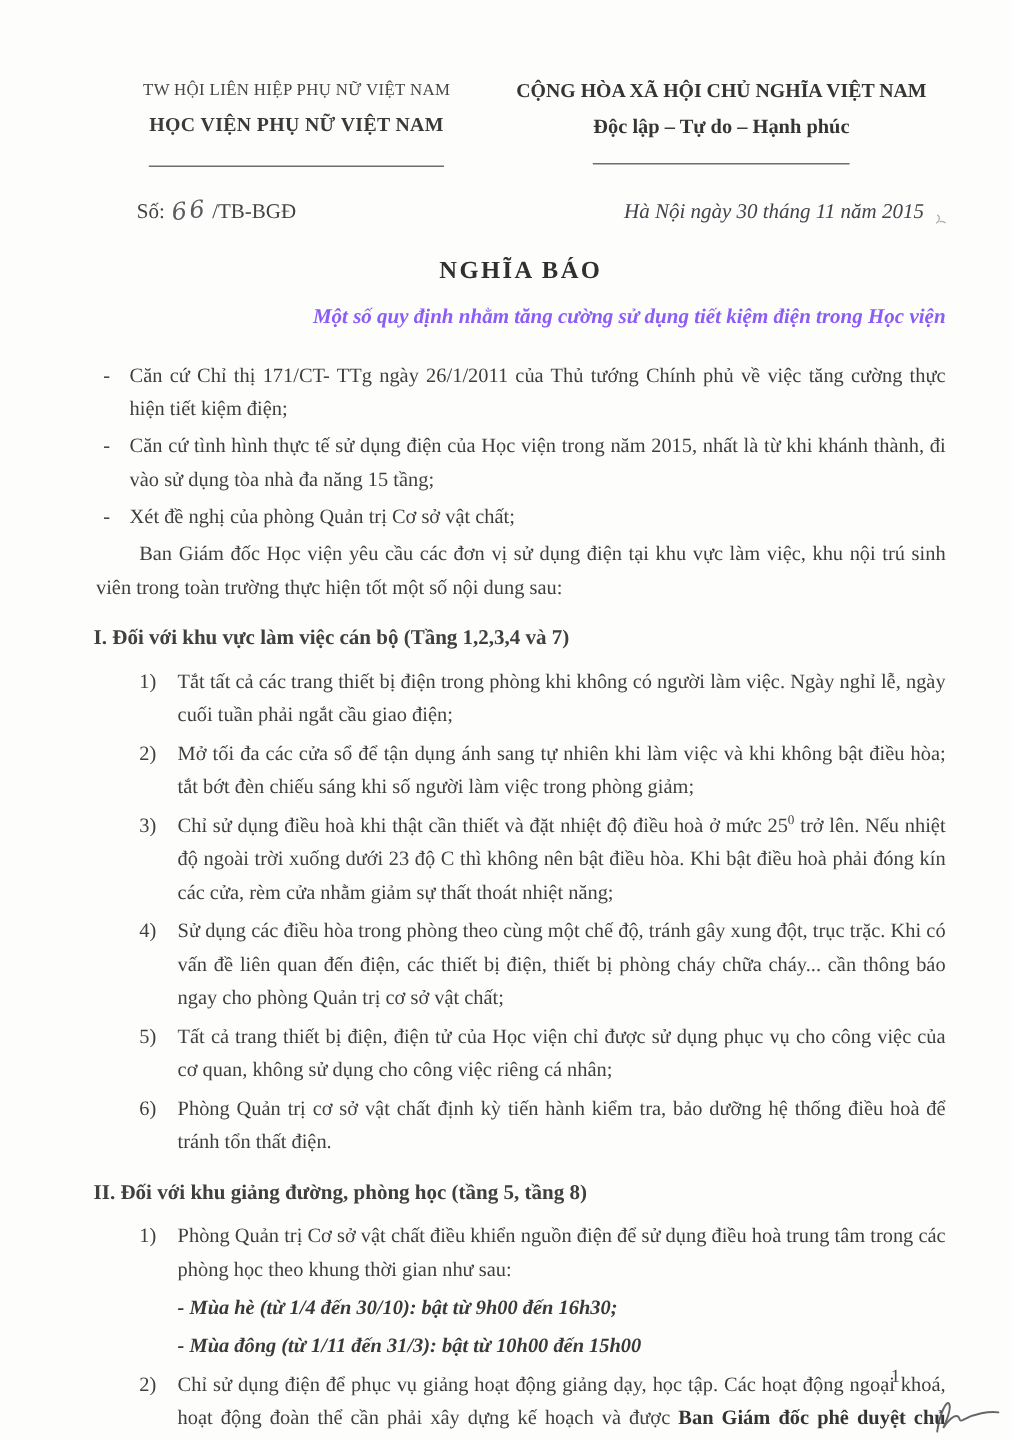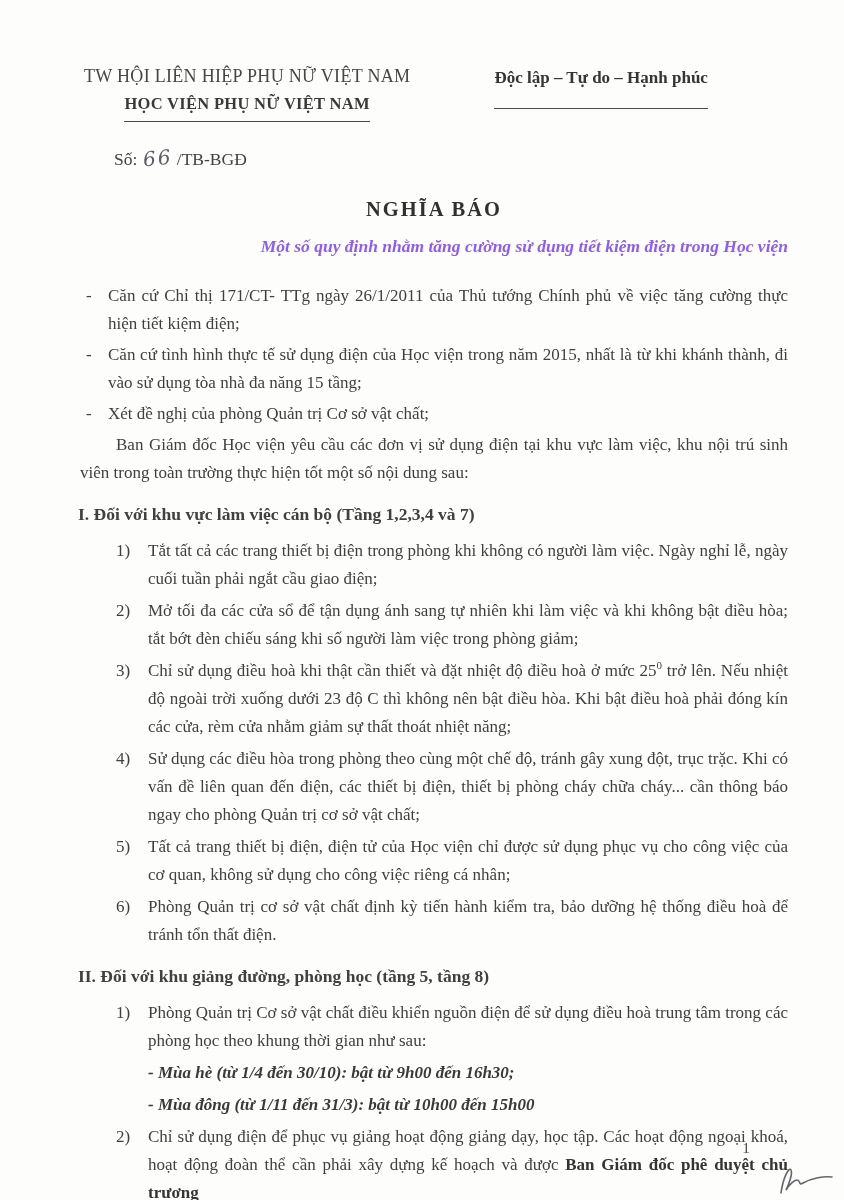--- a/index.html
+++ b/index.html
@@ -11,23 +11,23 @@
     padding:62px 56px 0 80px;
     font-family:"Liberation Serif","DejaVu Serif",serif;
     color:#3f3f3f;
     font-size:17px;line-height:28px;
     overflow:hidden;
   }
   
   .header{display:flex;justify-content:space-between;align-items:flex-start;}
   .hdr-left{width:340px;text-align:center;}
   .hdr-right{width:380px;text-align:center;}
-  .hdr-left .l1{font-size:18px;letter-spacing:.3px;white-space:nowrap;color:#464646;}
+  .hdr-left .l1{font-size:14px;letter-spacing:.3px;white-space:nowrap;color:#464646;}
   .hdr-left .l2{font-size:16.5px;font-weight:700;letter-spacing:.3px;color:#3a3a3a;}
-  .hdr-left .l2 span{display:inline-block;border-bottom:1.6px solid #4a4a4a;padding-bottom:3px;}
+  .hdr-left .l2 span{display:inline-block;border-bottom:1.6px solid #4a4a4a;padding-bottom:20px;}
   .hdr-right .l1{font-size:16.5px;font-weight:700;white-space:nowrap;color:#353535;}
   .hdr-right .l2{font-size:17px;font-weight:700;margin-top:2px;color:#353535;}
   .hdr-right .l2 span{display:inline-block;border-bottom:1.6px solid #4a4a4a;padding-bottom:16px;}
   
   .meta-row{display:flex;justify-content:space-between;margin-top:22px;align-items:baseline;}
   .doc-number{margin-left:34px;font-size:17.5px;color:#424242;}
   .hand-number{
     display:inline-block;
     font-family:"DejaVu Serif",serif;
     font-style:italic;font-size:20px;color:#5b5b60;
@@ -63,26 +63,32 @@
 <body>
 
 <div class="page">
 
   <div class="header">
     <div class="hdr-left">
       <div class="l1">TW HỘI LIÊN HIỆP PHỤ NỮ VIỆT NAM</div>
       <div class="l2"><span>HỌC VIỆN PHỤ NỮ VIỆT NAM</span></div>
     </div>
     <div class="hdr-right">
+      <div class="l1">CỘNG HÒA XÃ HỘI CHỦ NGHĨA VIỆT NAM</div>
       <div class="l2"><span>Độc lập – Tự do – Hạnh phúc</span></div>
     </div>
   </div>
 
   <div class="meta-row">
     <div class="doc-number"><span>Số:</span><span class="hand-number">66</span><span>/TB-BGĐ</span></div>
+    <div class="dateline"><span>Hà Nội ngày 30 tháng 11 năm 2015</span>
+      <svg class="pen-tick" width="12" height="12" viewBox="0 0 12 12">
+          <path d="M3,3 C6,5 5,9 2,10 M5,9 C7,8 9,9 10,10" stroke="#6a6a72" stroke-width="1" fill="none"></path>
+        </svg>
+    </div>
   </div>
 
   <div class="title">NGHĨA BÁO</div>
   <div class="subtitle">Một số quy định nhằm tăng cường sử dụng tiết kiệm điện trong Học viện</div>
 
   <div class="preamble">
     <div class="pre-row">
       <span class="marker">-</span>
       <span class="ptext">Căn cứ Chỉ thị 171/CT- TTg ngày 26/1/2011 của Thủ tướng Chính phủ về việc tăng cường thực hiện tiết kiệm điện;</span>
     </div>

